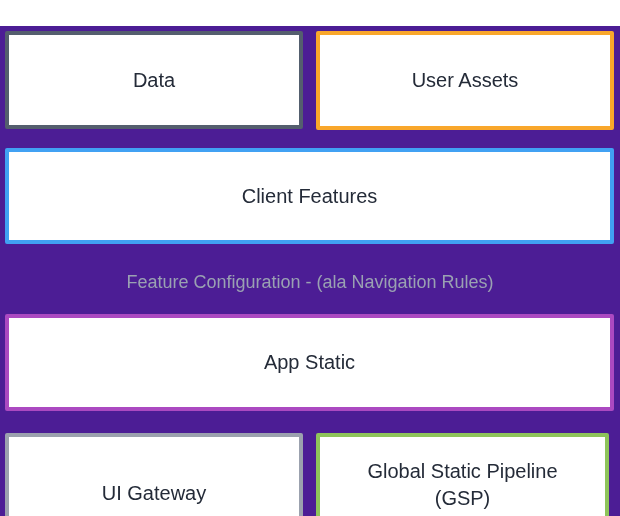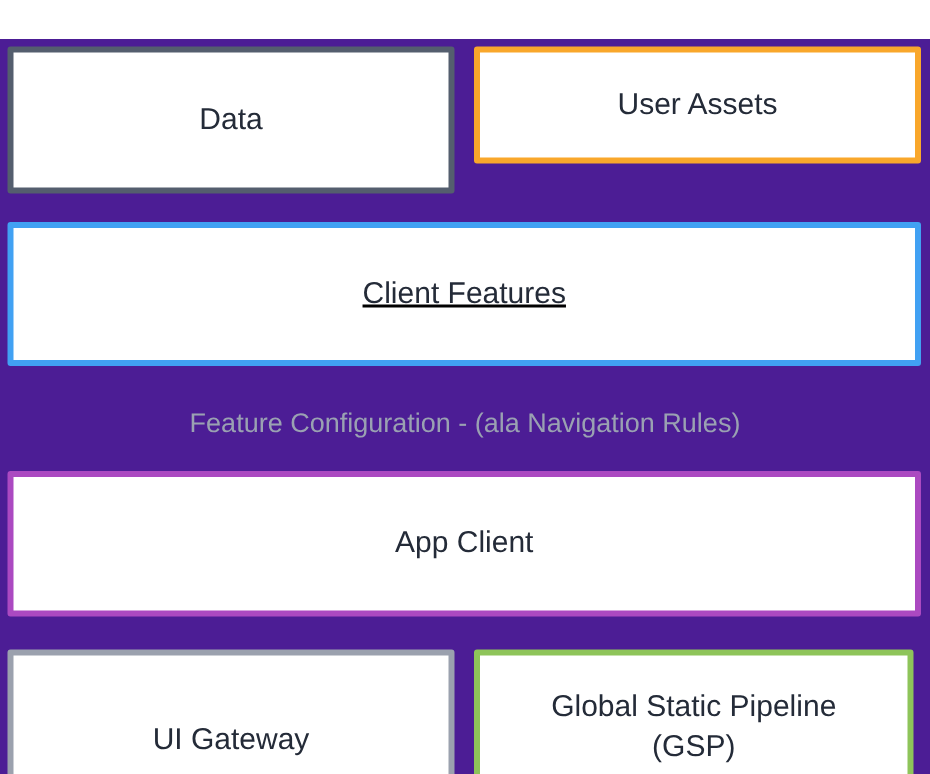--- a/index.html
+++ b/index.html
@@ -27,21 +27,21 @@
     justify-content: center;
     text-align: center;
   }
   .box-label {
     font-size: 20px;
     line-height: 1.35;
     color: #242b38;
     padding: 0 24px;
   }
   .box-data          { left: 5px;   top: 5px;   width: 298px; height: 98px; }
-  .box-user-assets   { left: 316px; top: 5px;   width: 298px; height: 78px; justify-content: center; }
+  .box-user-assets   { left: 316px; top: 5px;   width: 298px; height: 99px; justify-content: center; }
   .box-client-features { left: 5px; top: 122px; width: 609px; height: 96px; }
   .box-app-shell     { left: 5px;   top: 288px; width: 609px; height: 97px; }
   .box-ui-gateway    { left: 5px;   top: 407px; width: 298px; height: 120px; }
   .box-gsp           { left: 316px; top: 407px; width: 293px; height: 104px; align-items: center; }
   .annotation {
     position: absolute;
     left: 0;
     top: 241px;
     width: 100%;
     height: 30px;
@@ -58,30 +58,30 @@
 <div class="diagram">
 
   <div class="box box-data" style="border-color: rgb(84, 94, 110);">
     <span class="box-label">Data</span>
   </div>
 
   <div class="box box-user-assets" style="border-color: rgb(249, 167, 43);">
     <span class="box-label">User Assets</span>
   </div>
 
-  <div class="box box-client-features" style="border-color: rgb(65, 161, 243); text-decoration: underline;">
+  <div class="box box-client-features" style="border-color: rgb(65, 161, 243);">
     <span class="box-label">Client Features</span>
   </div>
 
   <div class="annotation" style="color: rgb(154, 161, 178);">
     <span>Feature Configuration - (ala Navigation Rules)</span>
   </div>
 
   <div class="box box-app-shell" style="border-color: rgb(171, 73, 193);">
-    <span class="box-label">App Client</span>
+    <span class="box-label">App Static</span>
   </div>
 
   <div class="box box-ui-gateway" style="border-color: rgb(155, 161, 174);">
     <span class="box-label">UI Gateway</span>
   </div>
 
   <div class="box box-gsp" style="border-color: rgb(142, 196, 90);">
     <span class="box-label">Global Static Pipeline (GSP)</span>
   </div>
 

